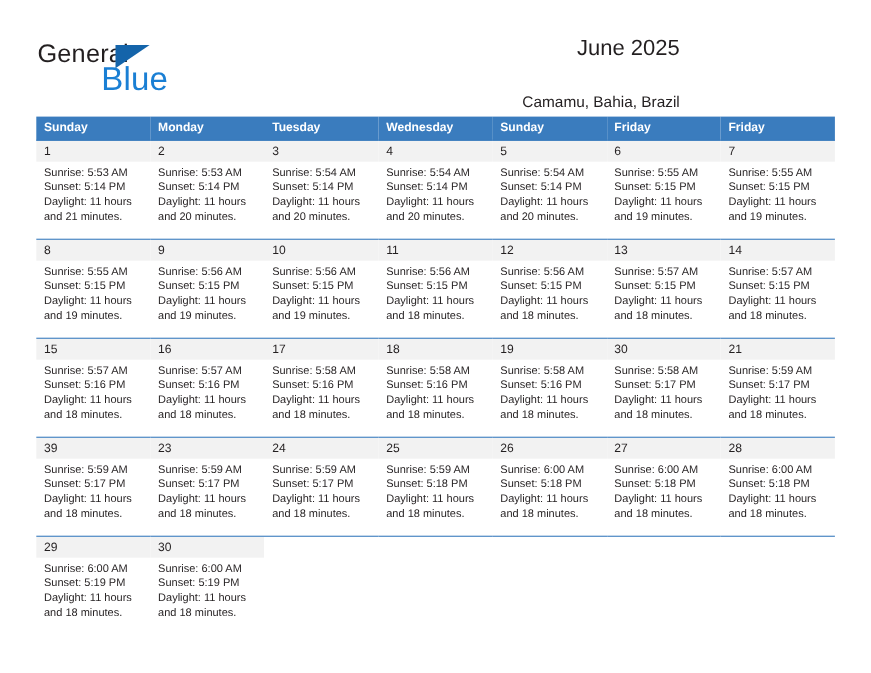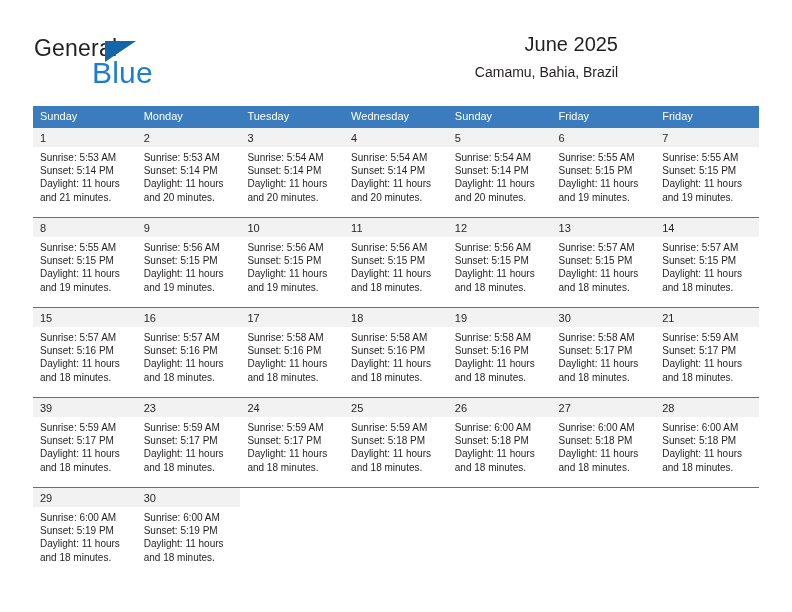--- a/index.html
+++ b/index.html
@@ -70,41 +70,41 @@
     text-align: right;
   }
   .cal-title {
     font-size: 20px;
     font-weight: normal;
     color: #231f20;
     line-height: 32px;
     white-space: nowrap;
   }
   .cal-subtitle {
-    margin-top: 4px;
+    margin-top: 24px;
     font-size: 14px;
     color: #231f20;
     line-height: 17px;
     white-space: nowrap;
   }
 
   
   .calendar {
     position: absolute;
     left: 33px;
     top: 106px;
     width: 726px;
     border-collapse: collapse;
     table-layout: fixed;
   }
   .calendar th {
     background: #3a7cbe;
     color: #ffffff;
     font-size: 11px;
-    font-weight: normal;
+    font-weight: bold;
     text-align: left;
     padding: 4px 0 4px 7px;
     height: 12px;
     line-height: 13px;
   }
   .calendar td {
     vertical-align: top;
     padding: 0;
     border-top: 1px solid #3a7cbe;
     height: 89px;

